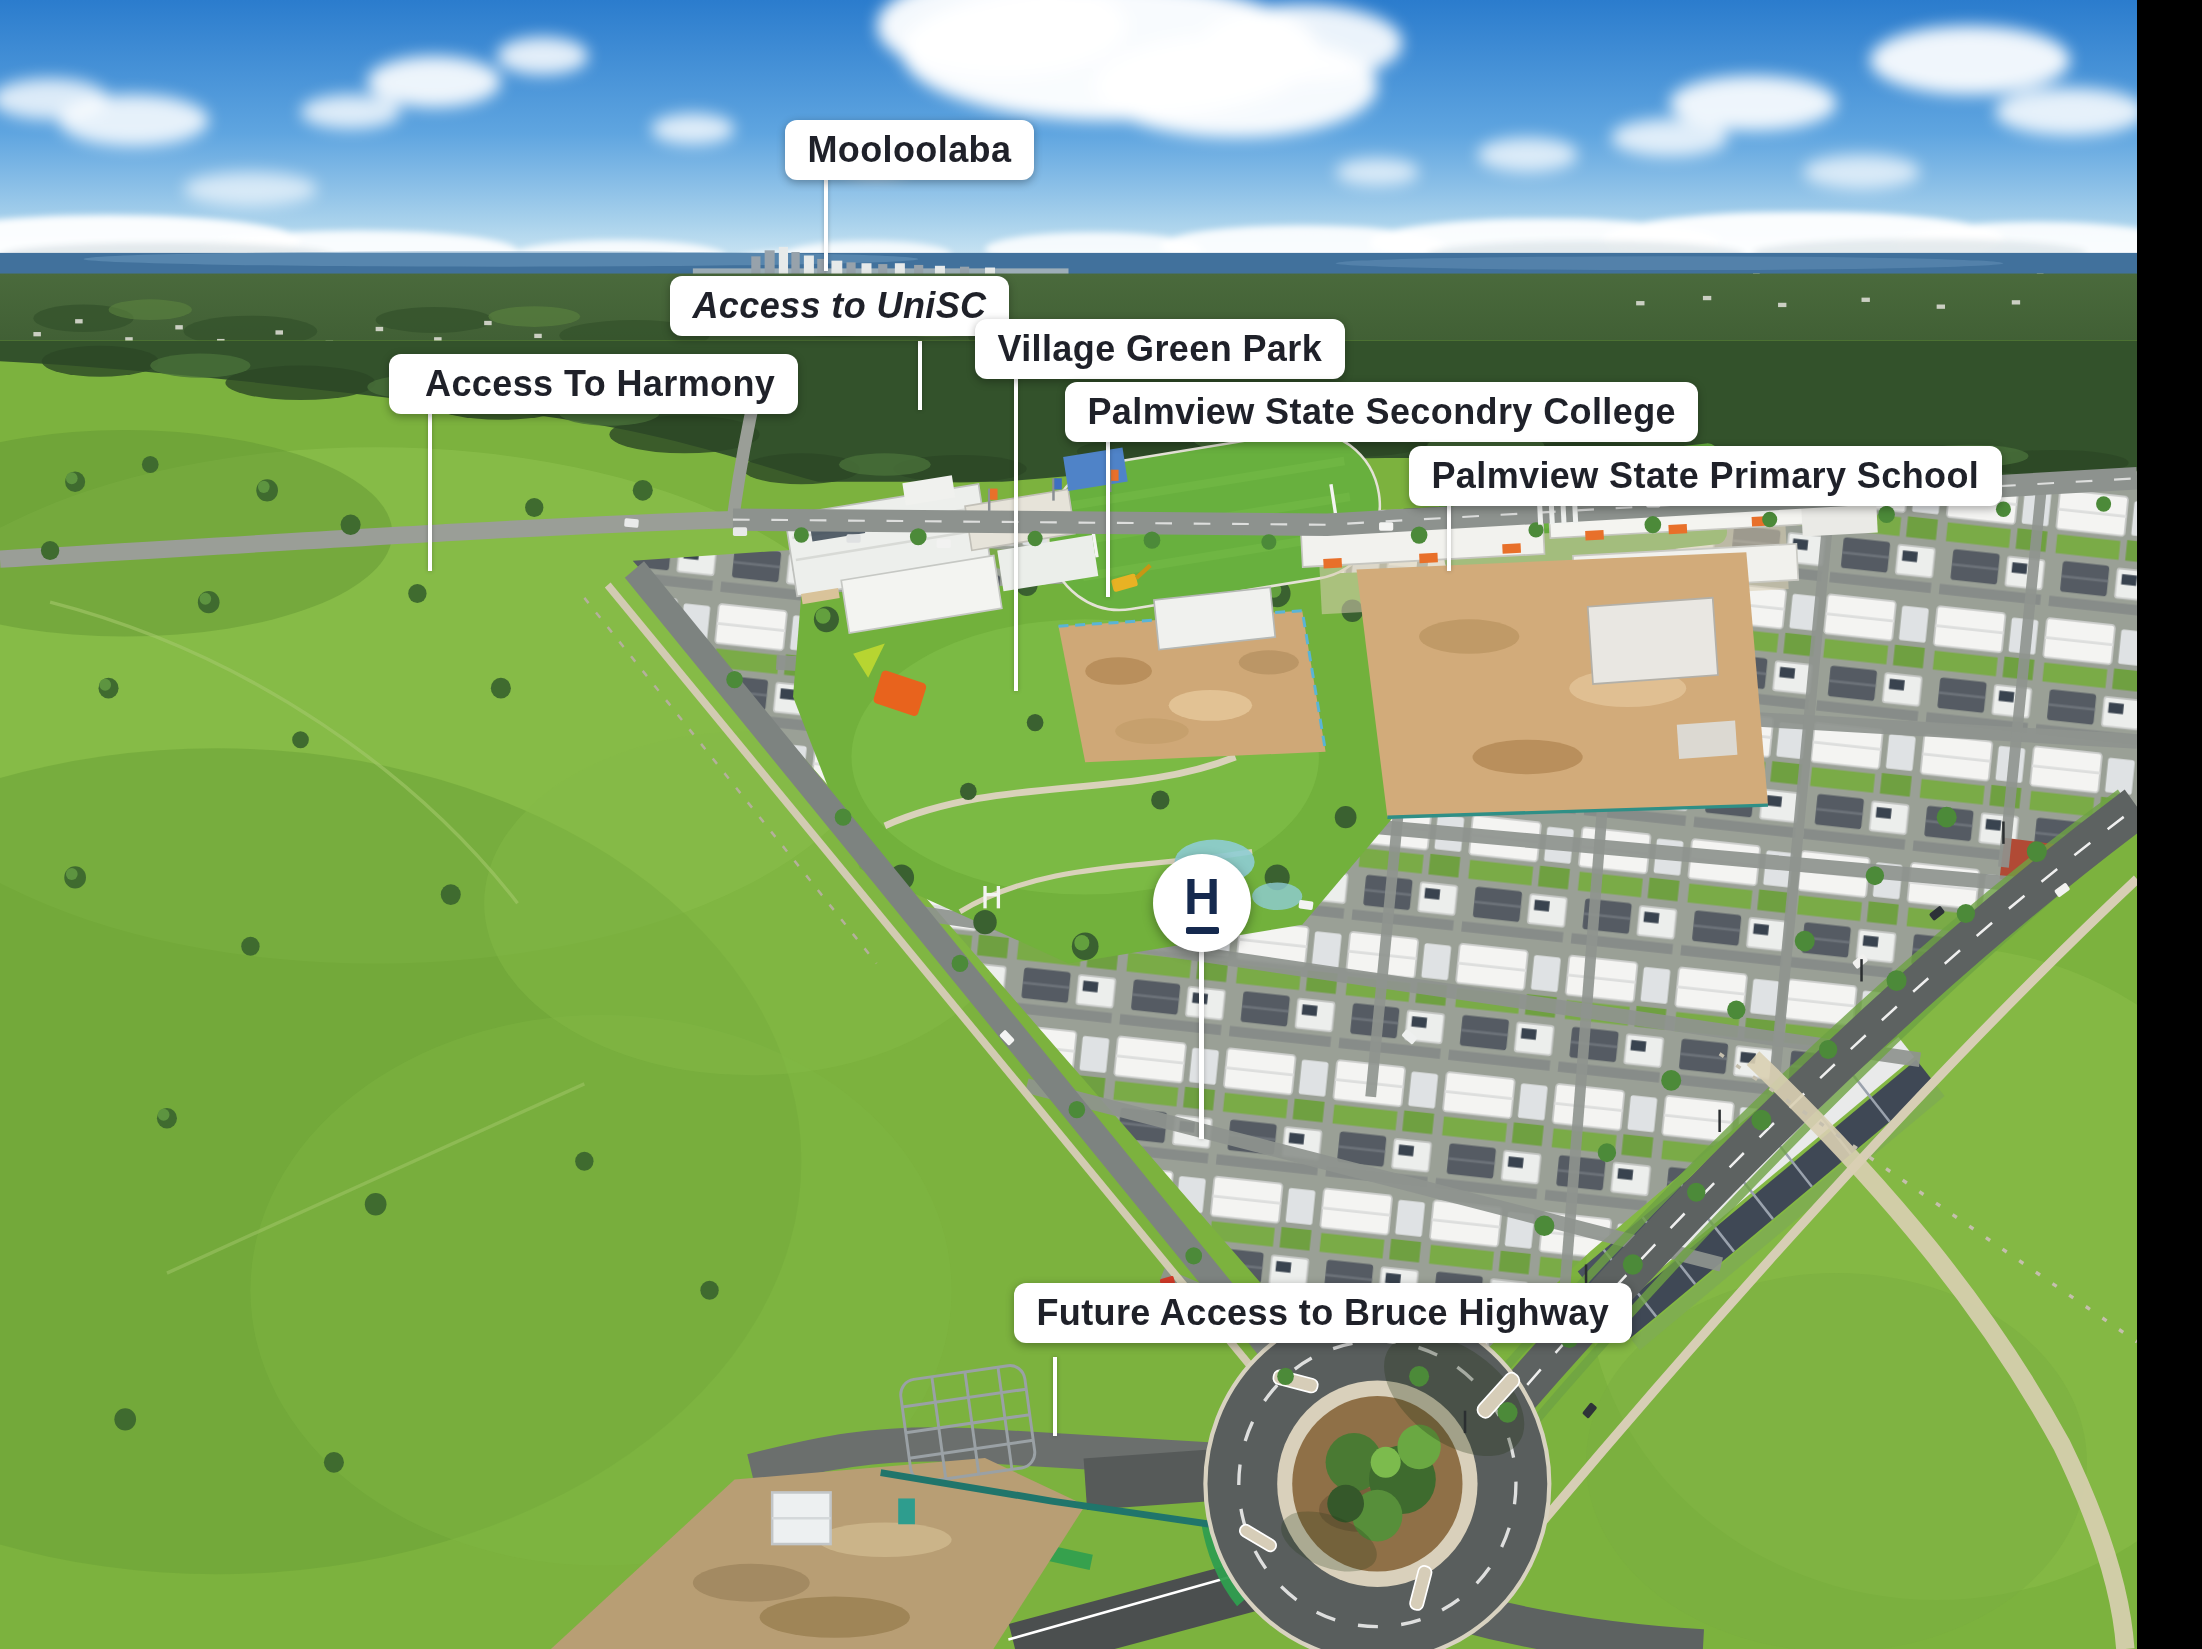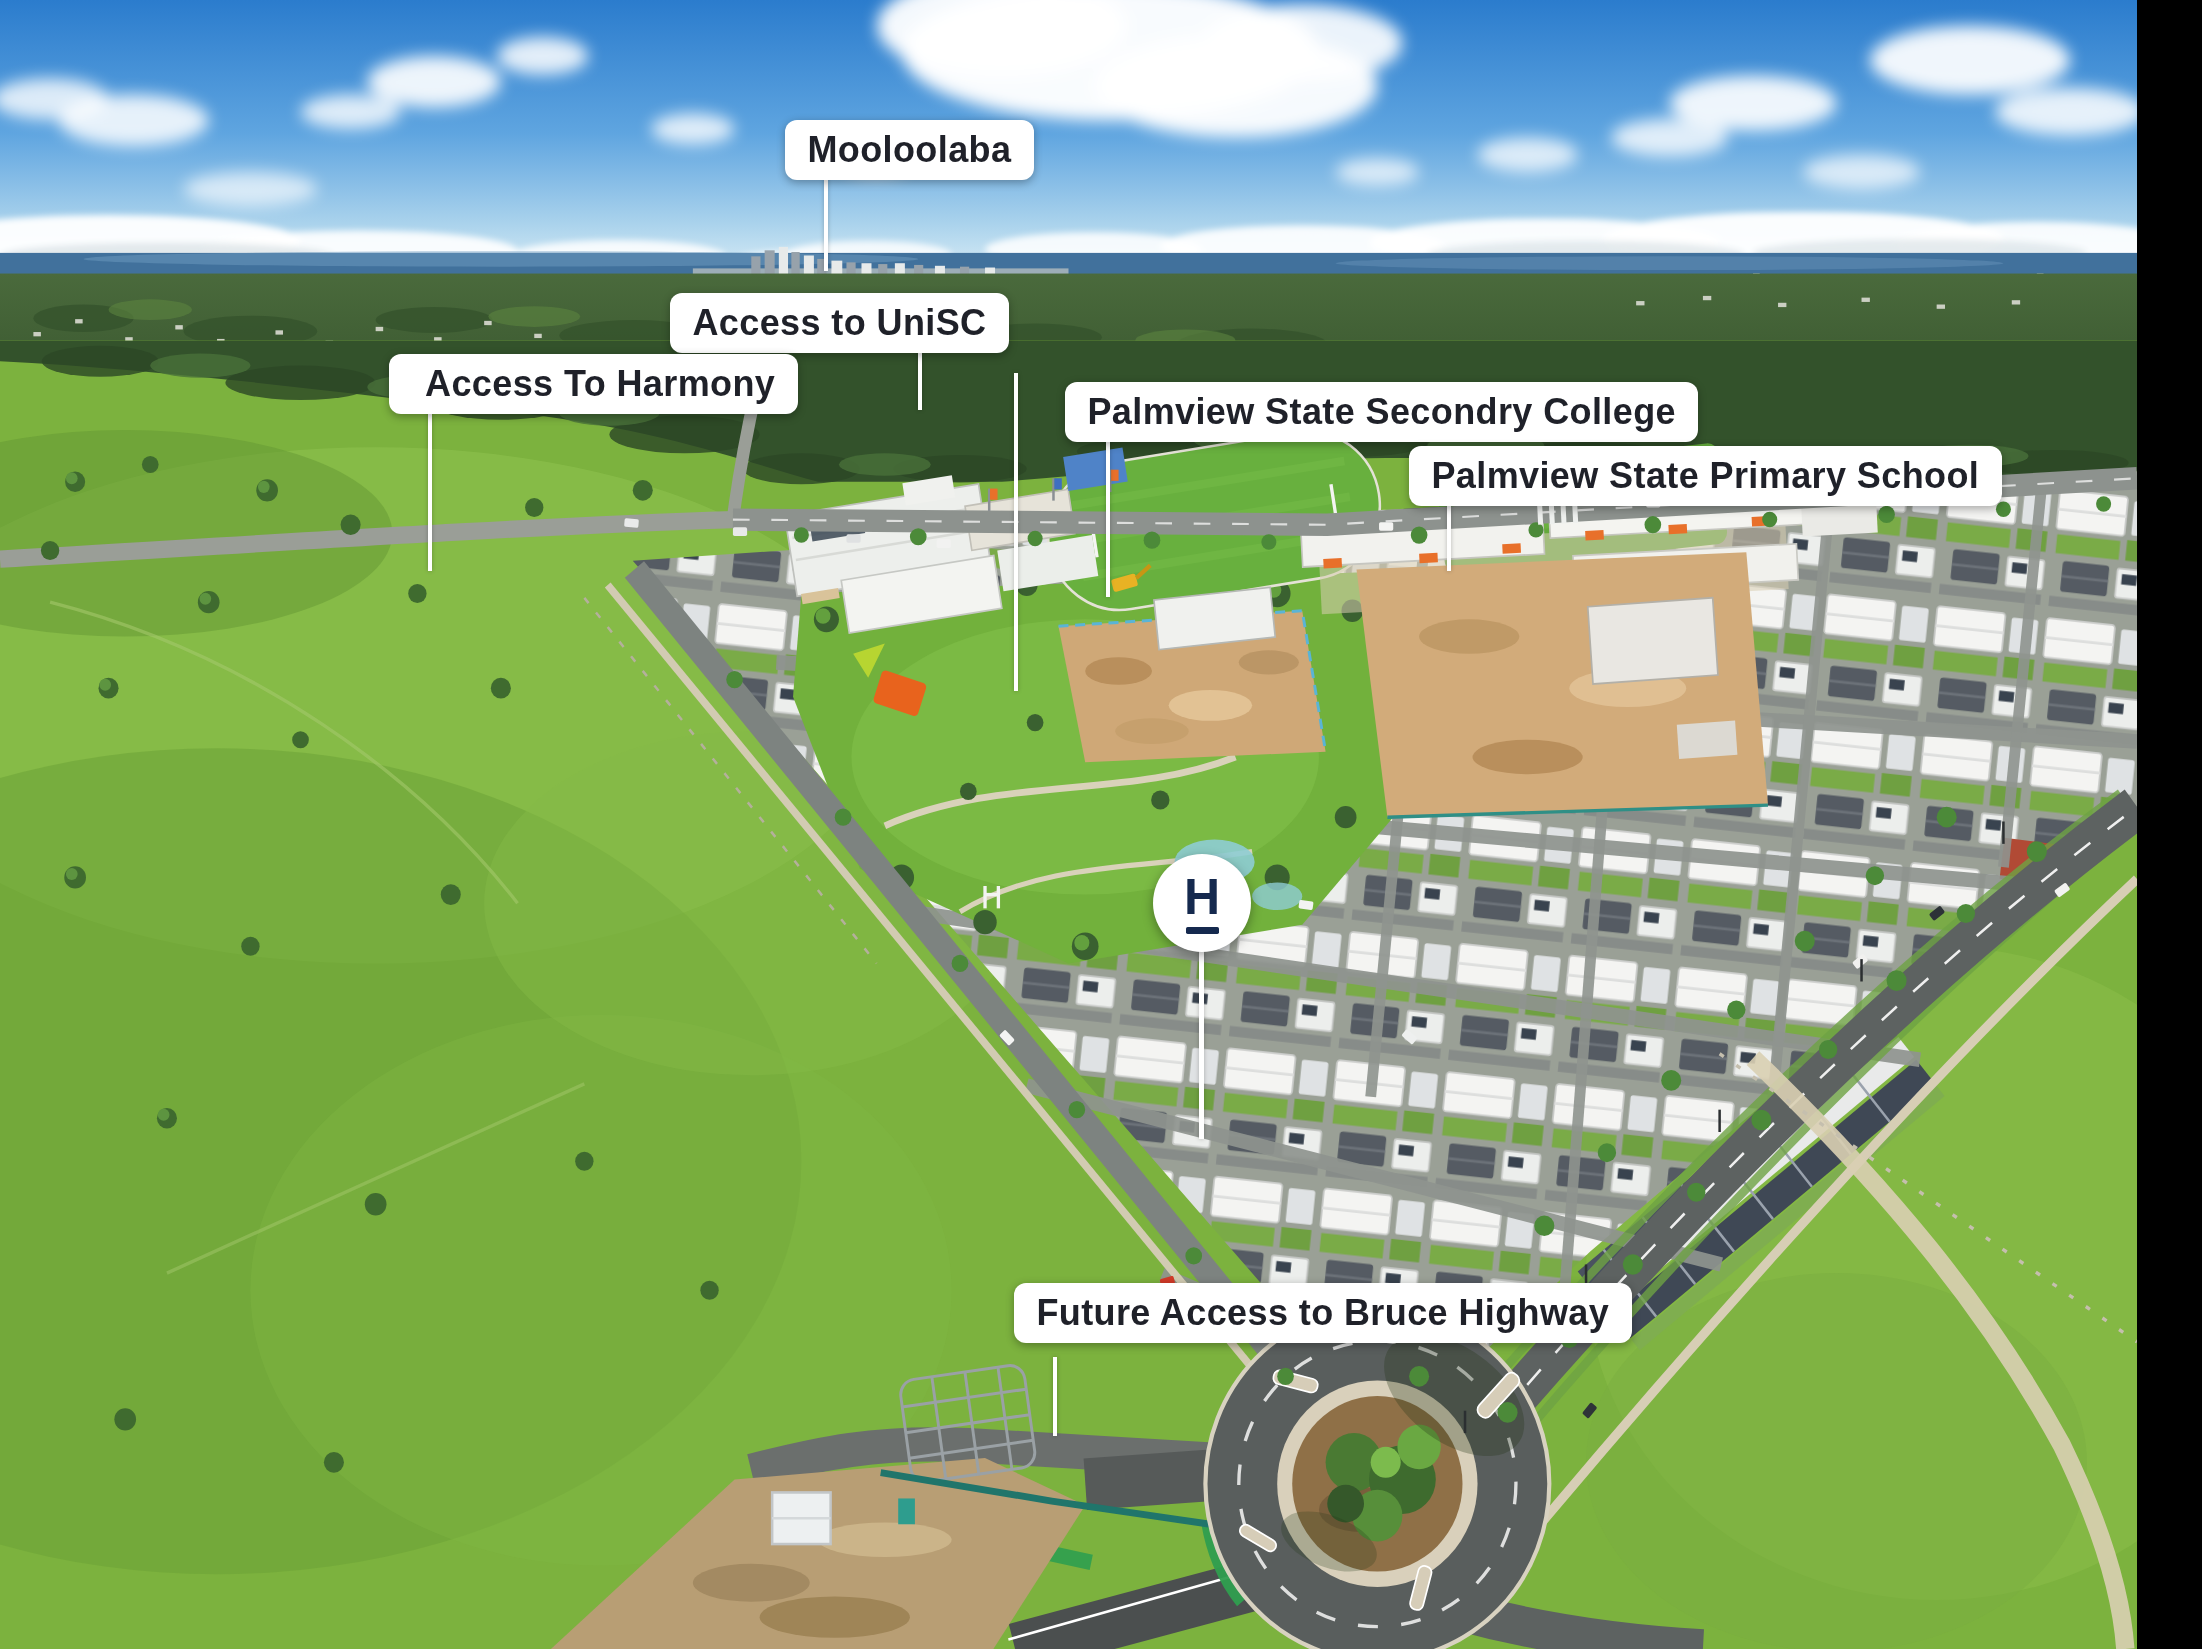--- a/index.html
+++ b/index.html
@@ -10,21 +10,21 @@
   
   .lbl{position:absolute;background:#ffffff;color:#1f2129;
        font:700 36px/1 "Liberation Sans",sans-serif;
        padding:12px 22.4px;border-radius:12px;white-space:nowrap;
        box-shadow:0 2.6px 8.6px rgba(0,0,0,.30);letter-spacing:0.4px;}
   .leader{position:absolute;width:4.3px;background:#ffffff;
           box-shadow:0 0 4.3px rgba(0,0,0,.25);}
 
   #lbl-mooloolaba{left:785px;top:120px;}
   #ldr-mooloolaba{left:824px;top:175px;height:96px;}
-  #lbl-unisc{left:670px;top:293px;}
+  #lbl-unisc{left:670px;top:276px;font-style:italic;}
   #ldr-unisc{left:918px;top:341px;height:69px;}
   #lbl-village{left:975px;top:319px;}
   #ldr-village{left:1014px;top:373px;height:318px;}
   #lbl-harmony{left:389px;top:354px;padding-left:36px;}
   #ldr-harmony{left:428px;top:409px;height:162px;}
   #lbl-secondry{left:1065px;top:382px;}
   #ldr-secondry{left:1106px;top:434px;height:163px;}
   #lbl-primary{left:1409px;top:446px;}
   #ldr-primary{left:1447px;top:500px;height:71px;}
   #lbl-future{left:1014px;top:1283px;}
@@ -594,20 +594,21 @@
   <div class="leader" id="ldr-unisc"></div>
   <div class="leader" id="ldr-village"></div>
   <div class="leader" id="ldr-harmony"></div>
   <div class="leader" id="ldr-secondry"></div>
   <div class="leader" id="ldr-primary"></div>
   <div class="leader" id="ldr-future"></div>
   <div class="leader" id="ldr-h"></div>
 
   <div class="lbl" id="lbl-mooloolaba">Mooloolaba</div>
   <div class="lbl" id="lbl-unisc">Access to UniSC</div>
+  <div class="lbl" id="lbl-village">Village Green Park</div>
   <div class="lbl" id="lbl-harmony">Access To Harmony</div>
   <div class="lbl" id="lbl-secondry">Palmview State Secondry College</div>
   <div class="lbl" id="lbl-future">Future Access to Bruce Highway</div>
   <div class="lbl" id="lbl-primary">Palmview State Primary School</div>
 
   <div id="marker-h">
     <span class="h-letter">H</span>
     <span class="h-underline"></span>
   </div>
 

